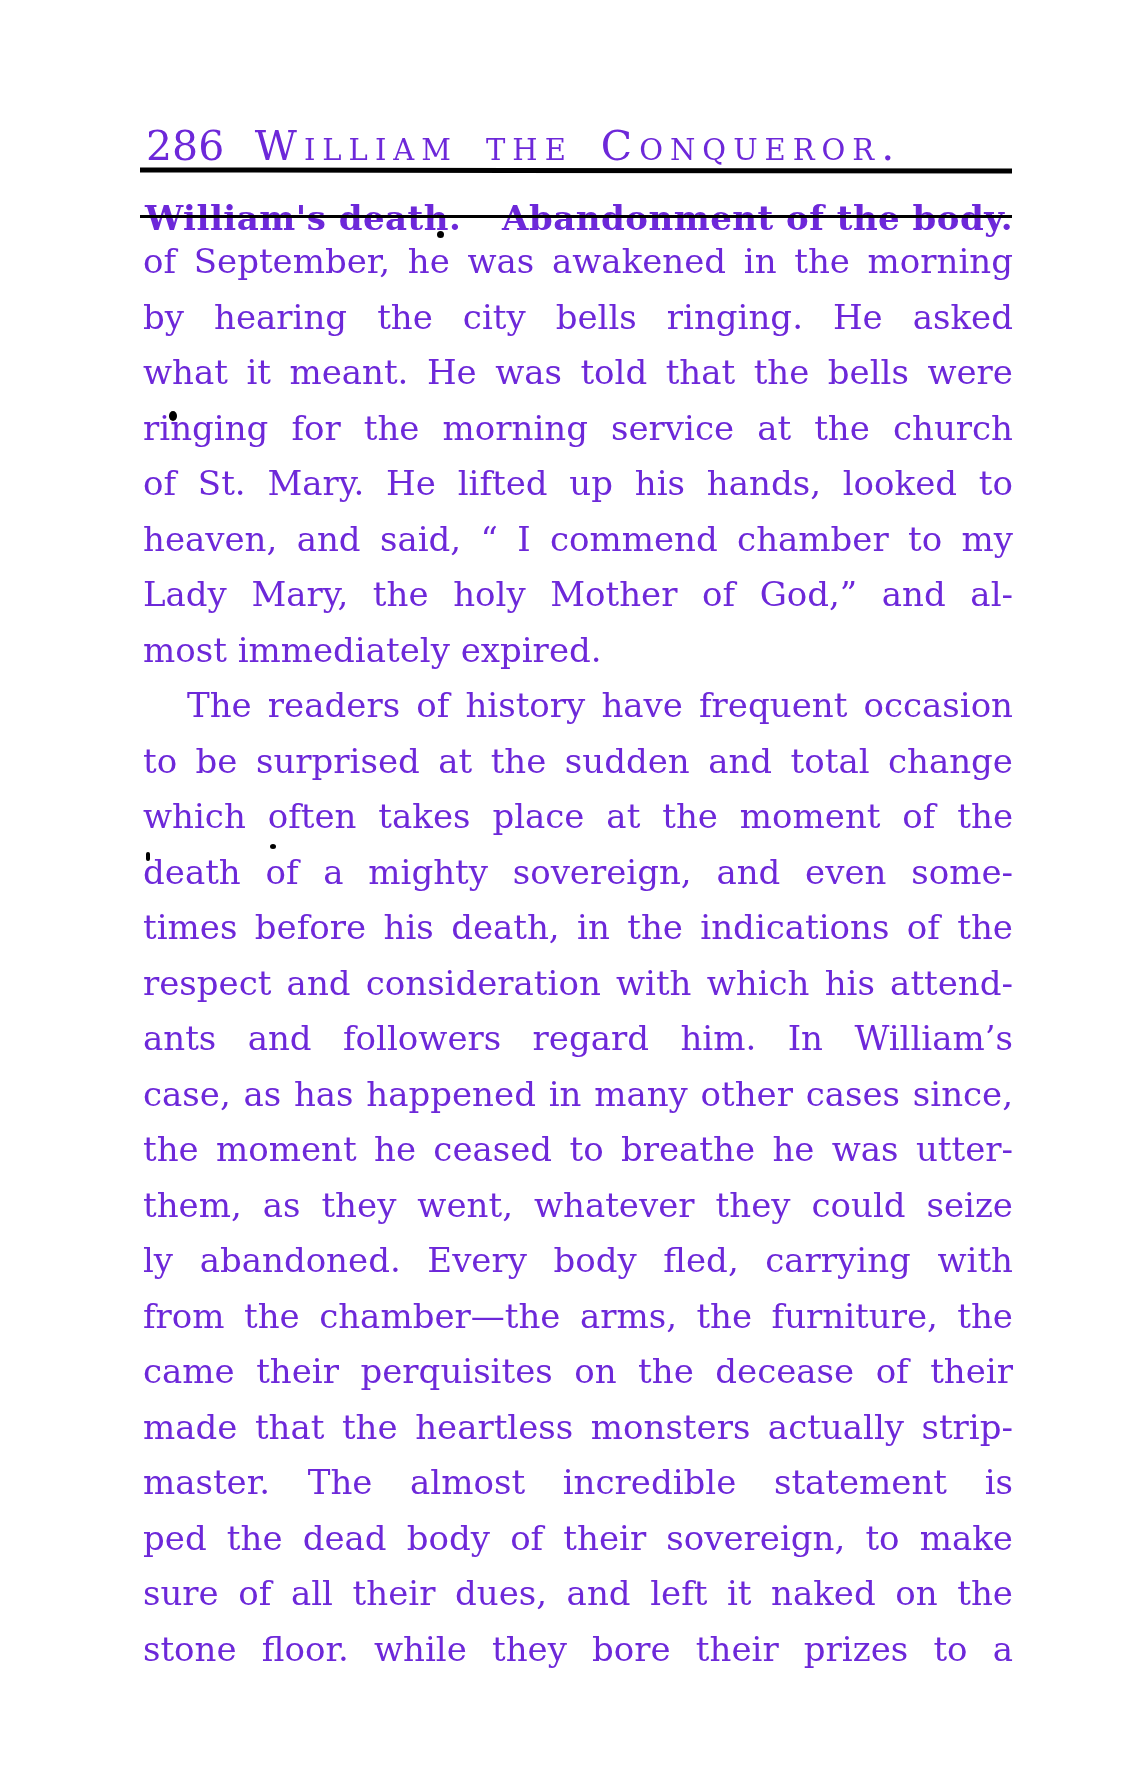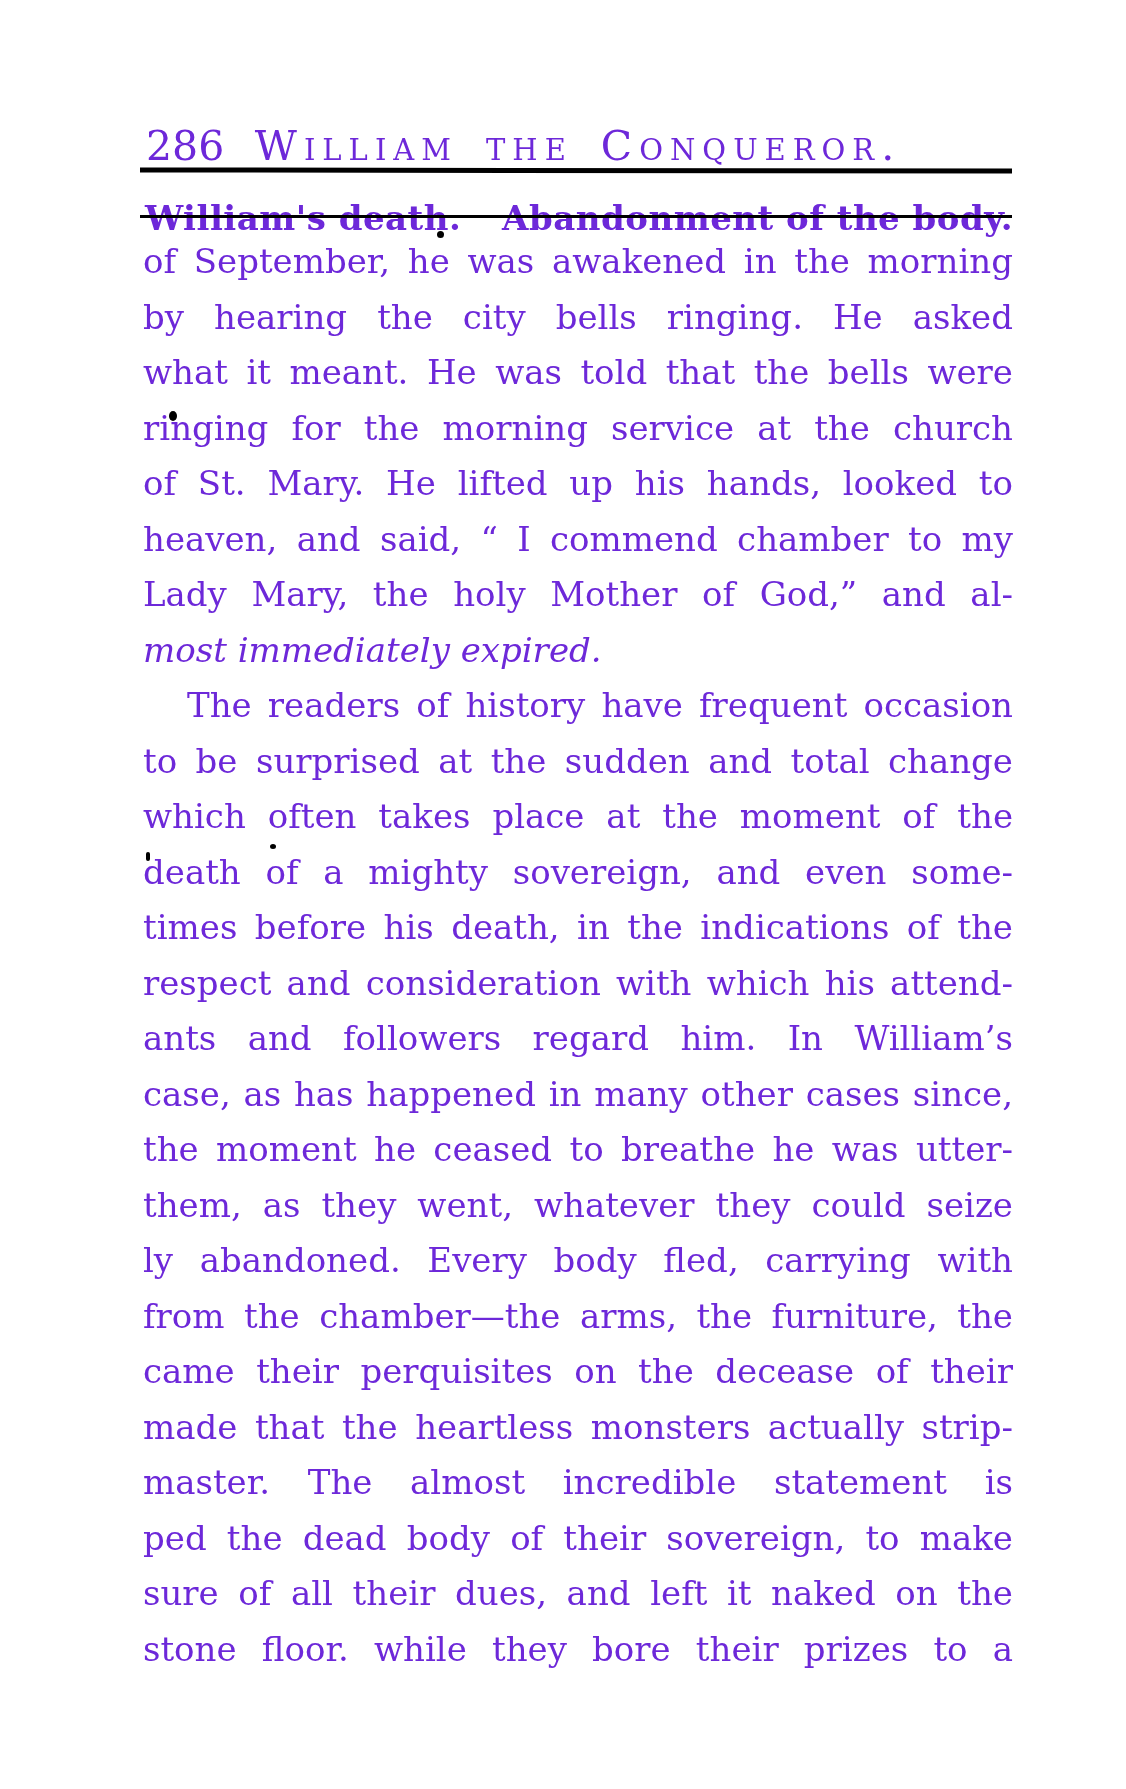--- a/index.html
+++ b/index.html
@@ -64,21 +64,21 @@
     left: 143px;
     top: 234px;
     width: 870px;
     font-size: 34px;
     line-height: 55.5px;
   }
   .line {
     text-align: justify;
     text-align-last: justify;
   }
-  .line.no-just { text-align-last: left; font-style: italic; }
+  .line.no-just { text-align-last: left; }
   .line.indent  { text-indent: 44px; }
   
   .speck {
     position: absolute;
     background: #000;
     border-radius: 50%;
   }
   .speck-1 { left: 437px; top: 231px; width: 7px; height: 7px; }
   .speck-2 { left: 169px; top: 411px; width: 8px; height: 10px; }
   .speck-3 { left: 270px; top: 844px; width: 6px; height: 5px; }

